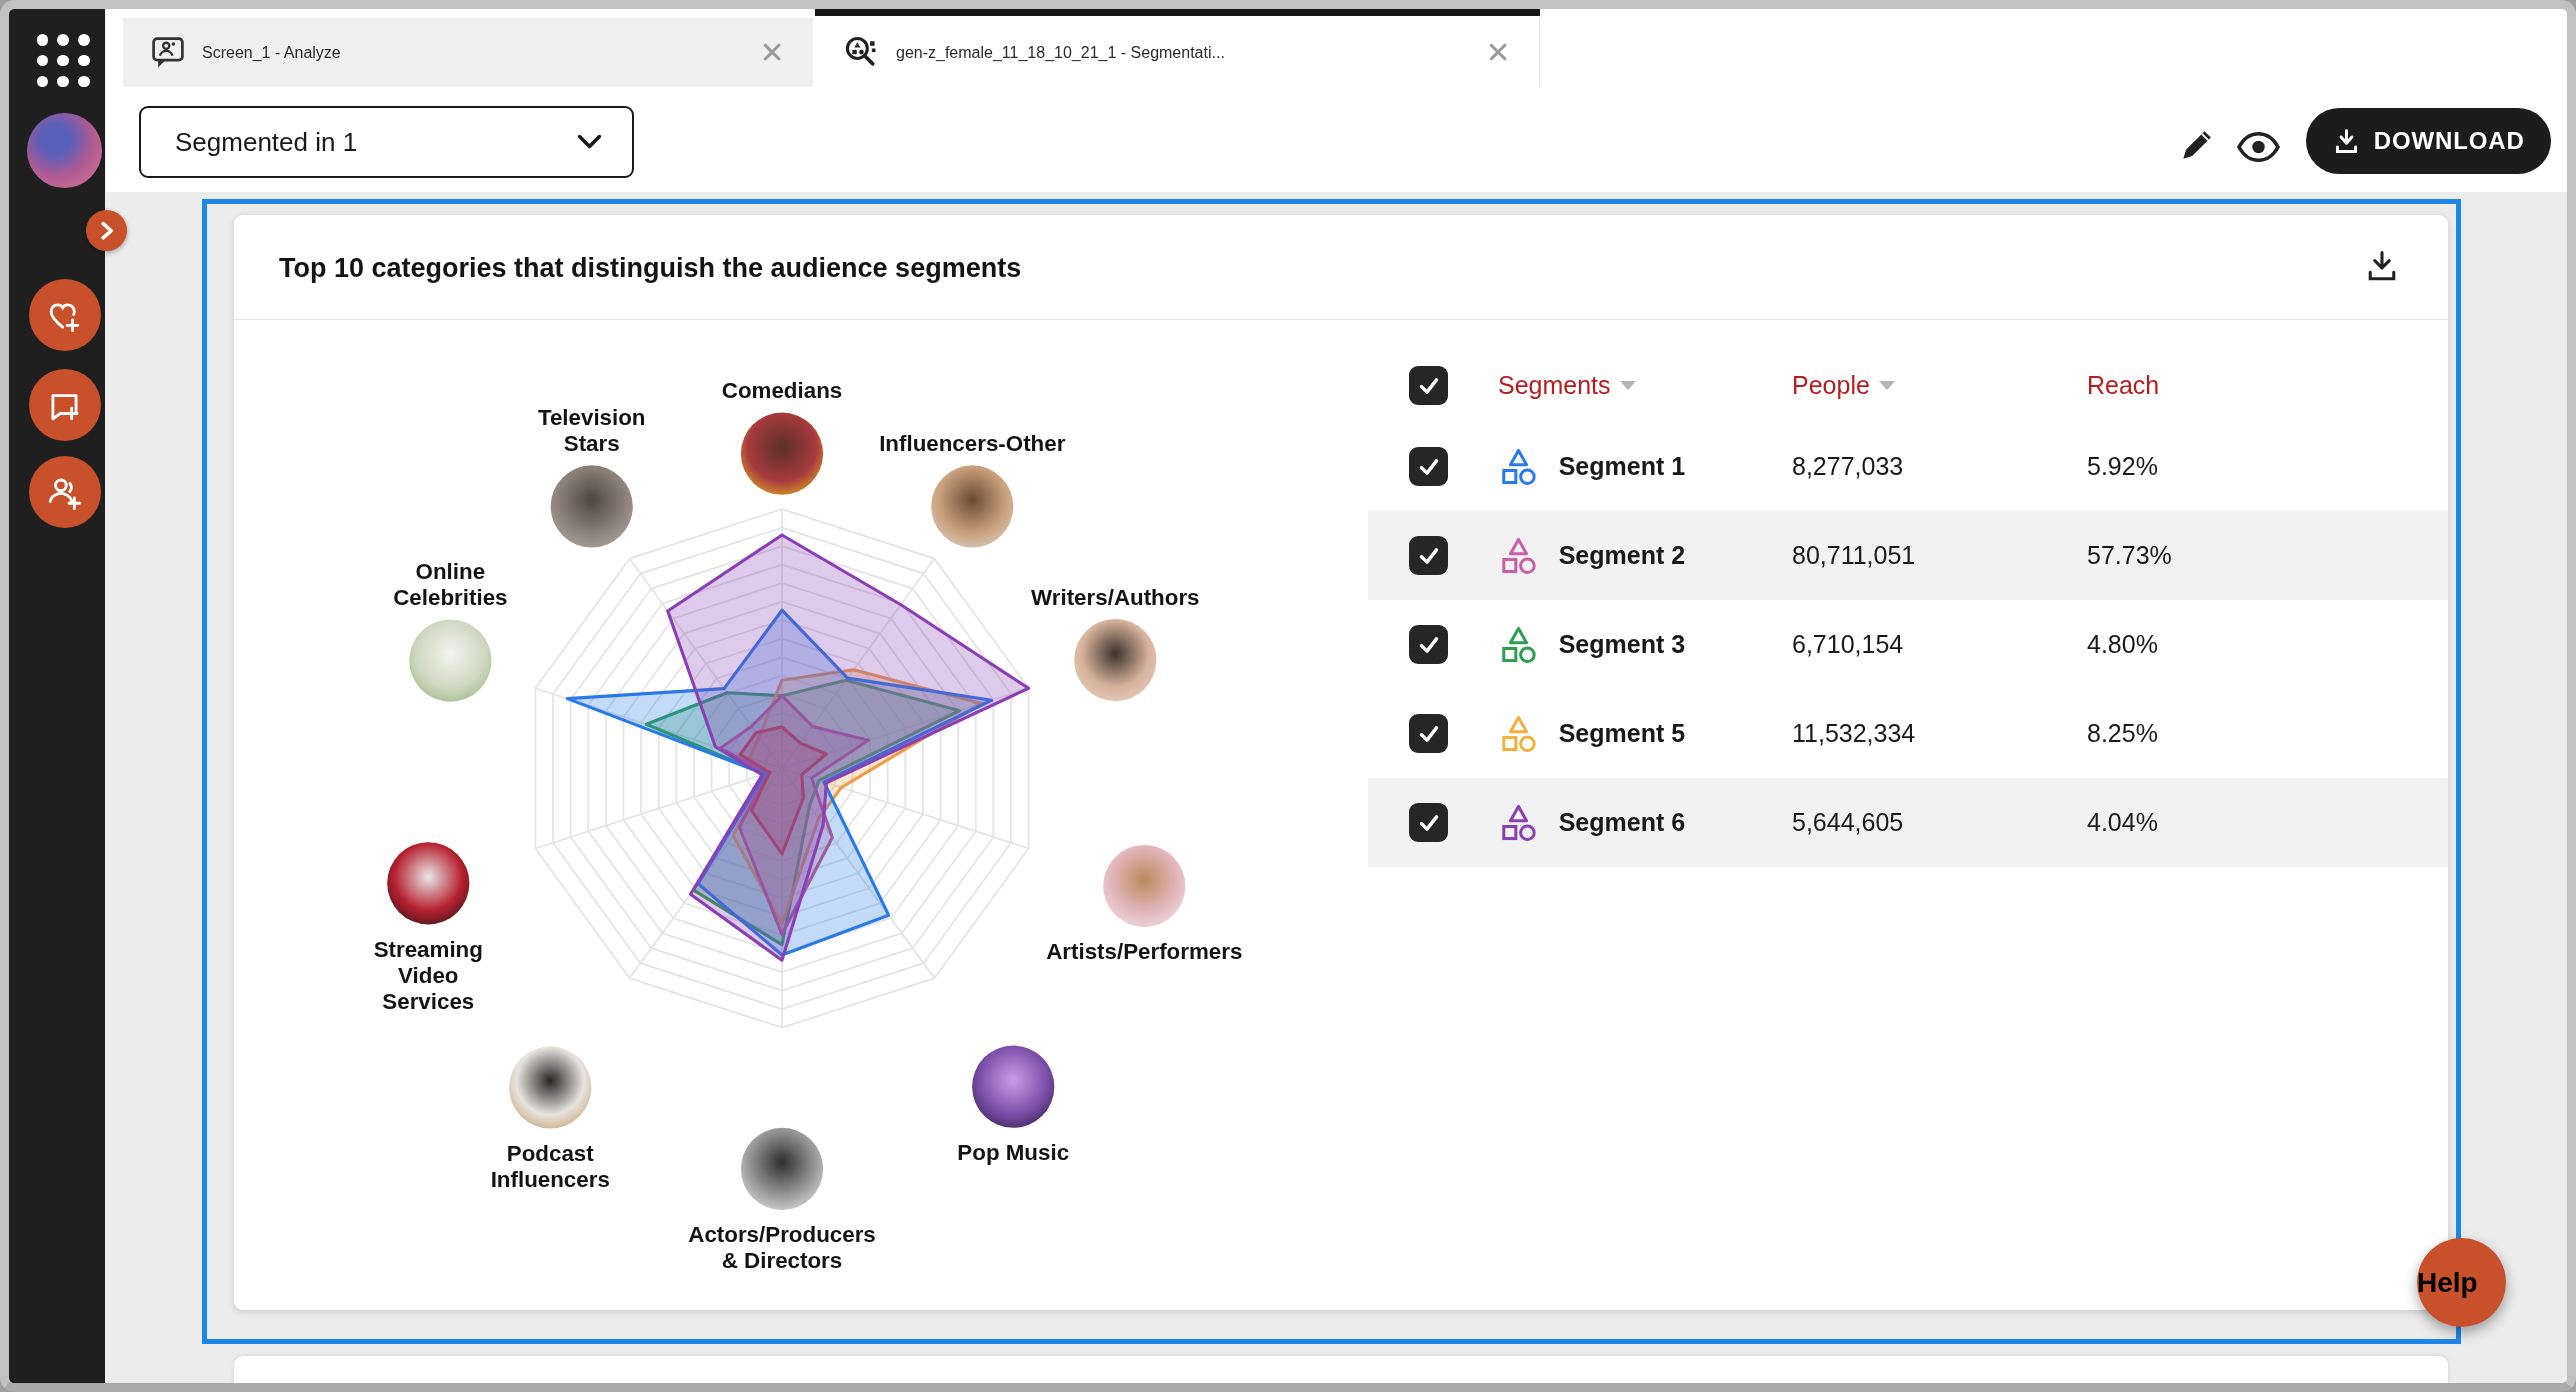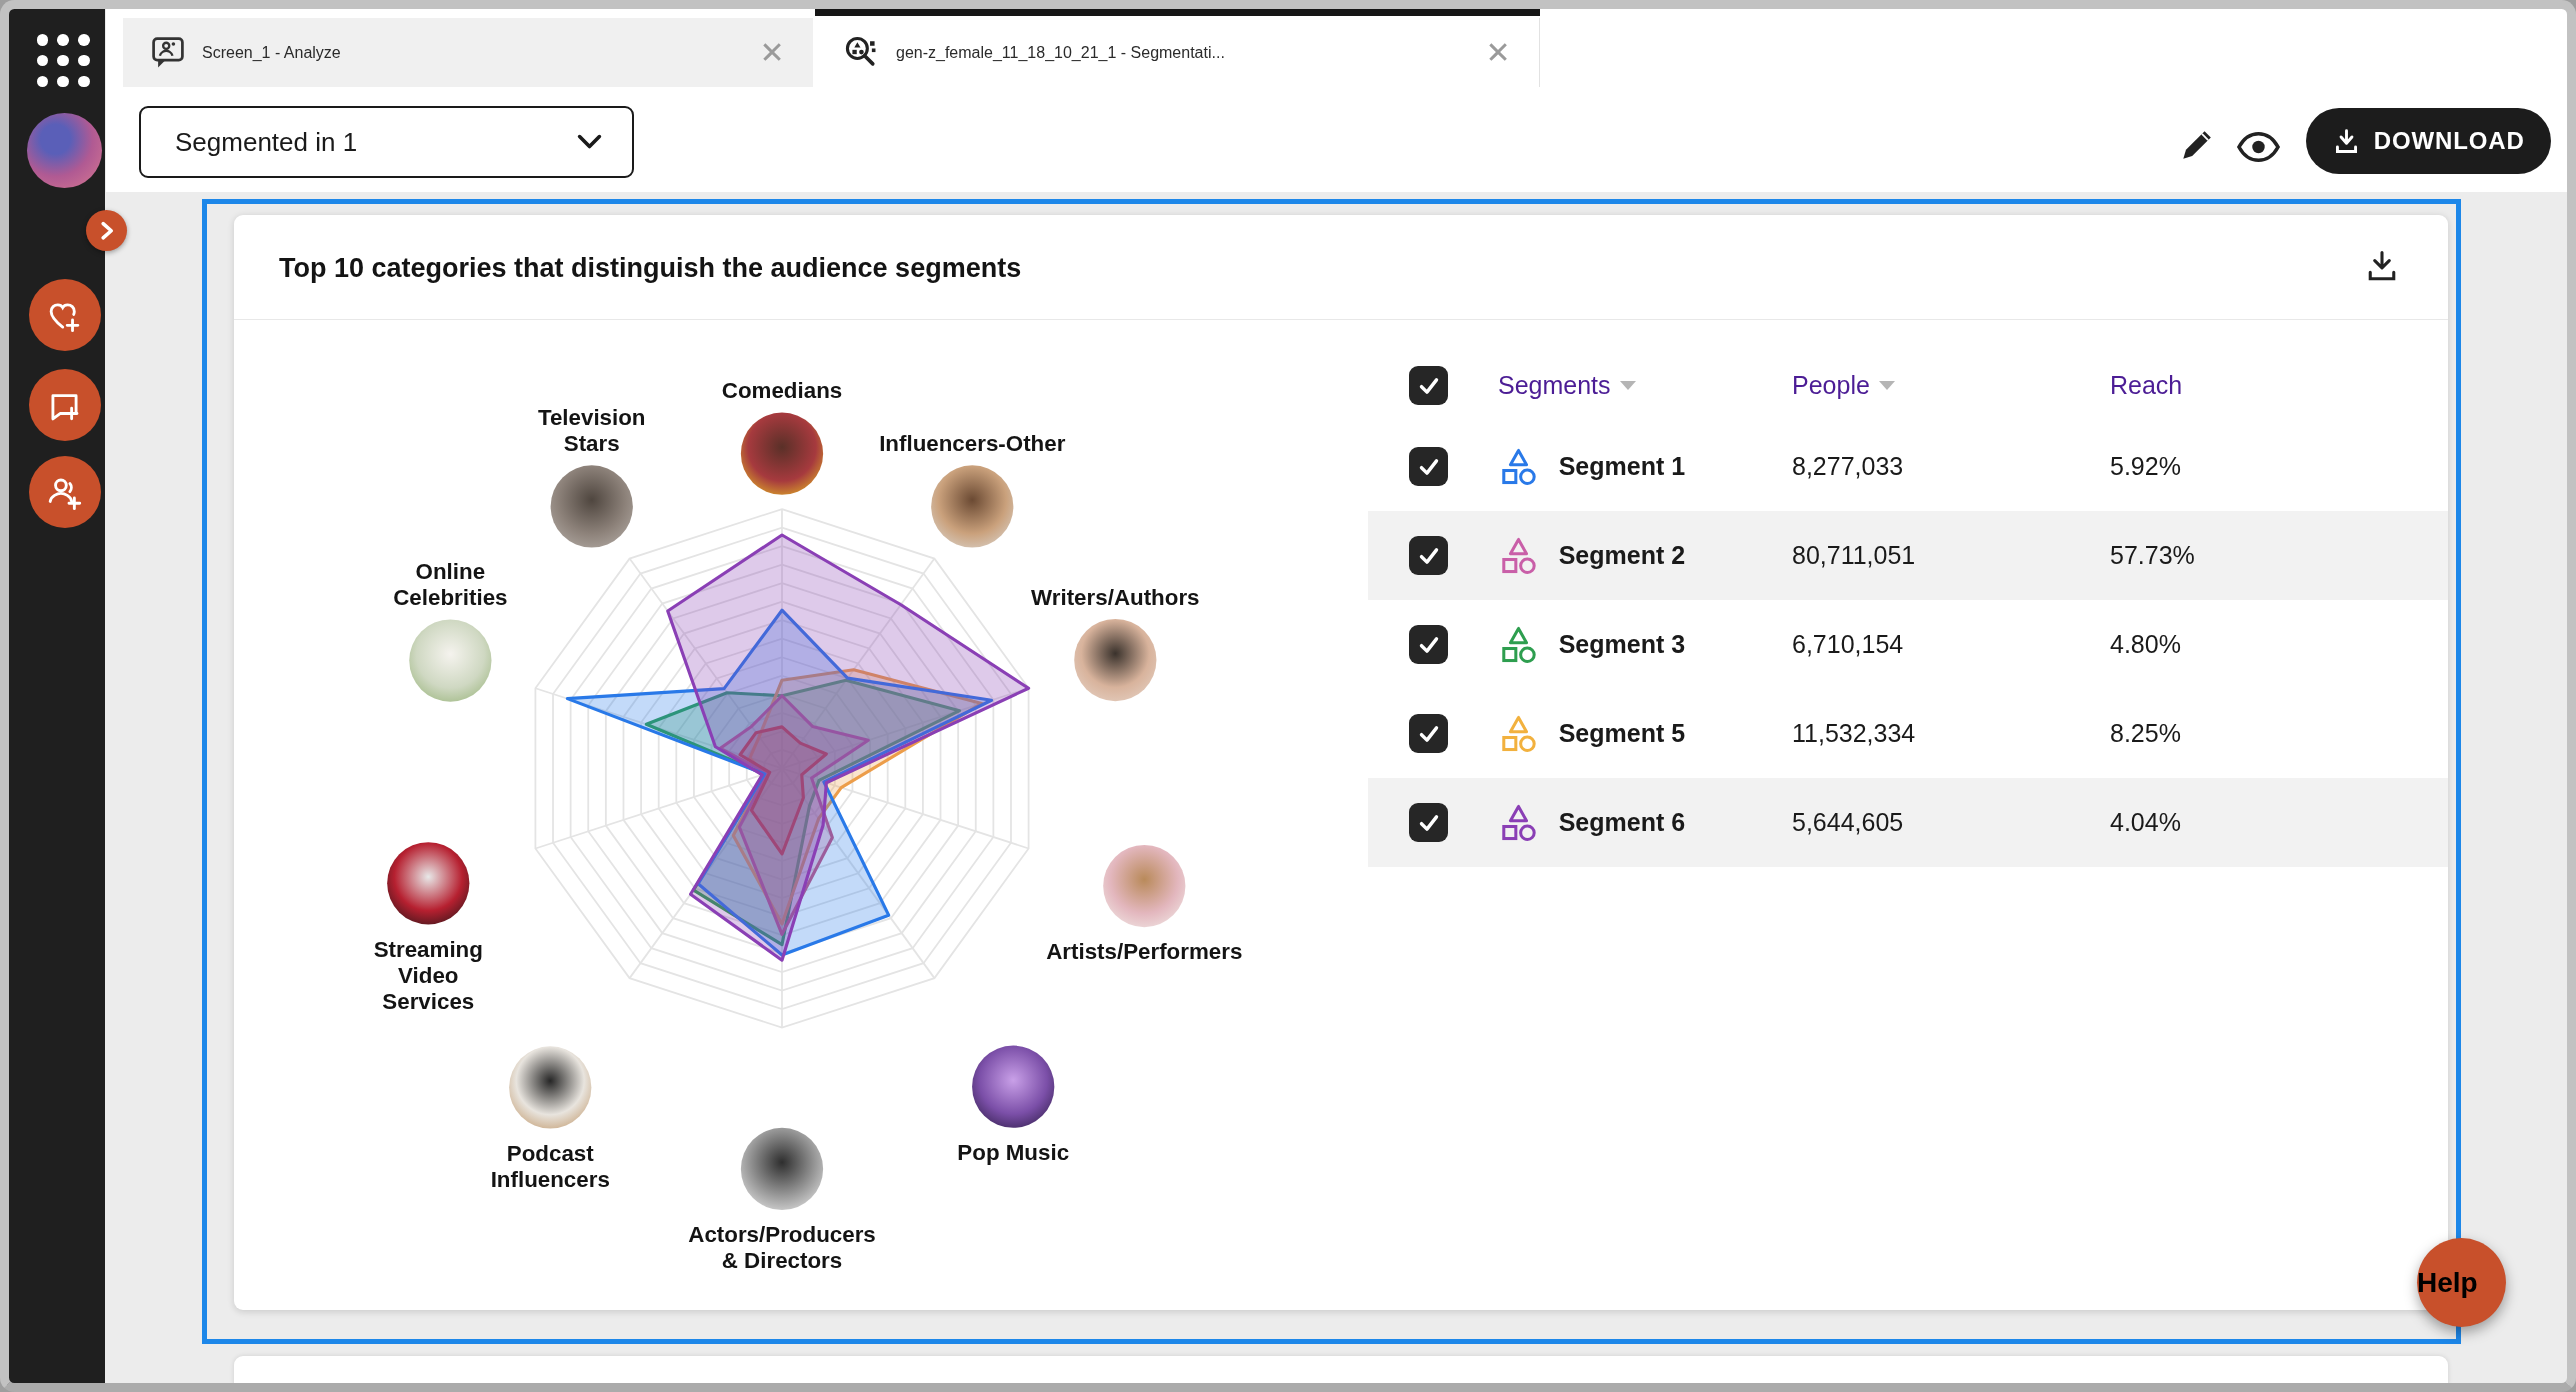--- a/index.html
+++ b/index.html
@@ -61,22 +61,22 @@
 
   
   .seg-panel { position:absolute; left:1134px; top:134px; width:1080px; }
   .seg-header { height:73px; display:flex; align-items:center; }
   .seg-row { height:89px; display:flex; align-items:center; }
   .seg-row.alt { background:#f2f2f2; }
   .cb { width:39px; height:39px; border-radius:9px; background:#262626; flex:0 0 auto;
     margin-left:41px; cursor:pointer; display:flex; align-items:center; justify-content:center; }
   .col-seg { width:294px; margin-left:50px; display:flex; align-items:center; gap:19.7px; }
   .col-people { width:295px; font-size:25px; color:#1a1a1a; }
-  .col-reach { flex:1; font-size:25px; color:#1a1a1a;margin-left:23px; }
-  .hdr-label { font-size:25px; color:#4c1d95; font-weight:500; display:flex; align-items:center; gap:9px; }
+  .col-reach { flex:1; font-size:25px; color:#1a1a1a; }
+  .hdr-label { font-size:25px; color:#b91c1c; font-weight:500; display:flex; align-items:center; gap:9px; }
   .sort-tri { width:0; height:0; border-left:8px solid transparent; border-right:8px solid transparent;
     border-top:9.8px solid #b5b5b5; display:inline-block; }
   .seg-name { font-size:25px; font-weight:bold; color:#1a1a1a; }
 
   
   .help-btn { position:absolute; left:2417px; top:1238px; width:89px; height:89px; border-radius:50%;
     background:#c8502b; color:#000000; font-size:28px; font-weight:bold; display:flex; align-items:center;
     box-shadow:0 5.4px 12.5px rgba(0,0,0,.35); z-index:30; cursor:pointer; }
 </style>
 </head>

